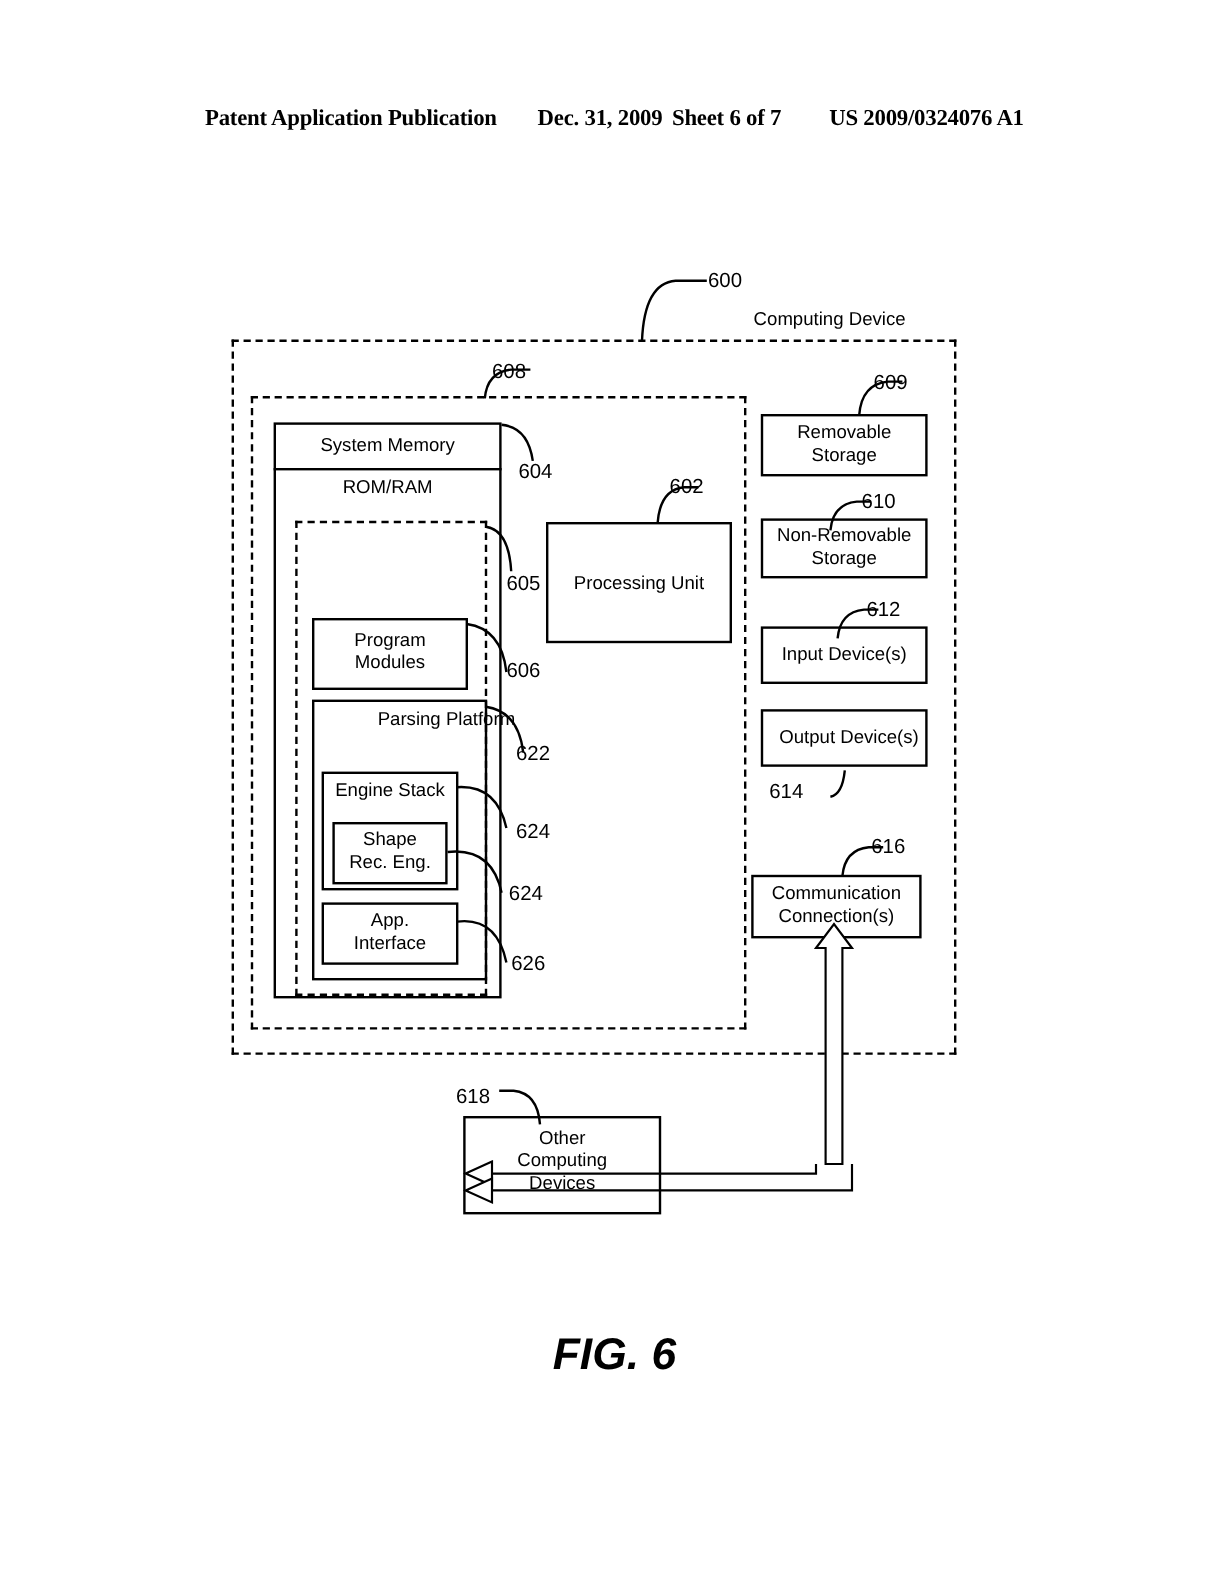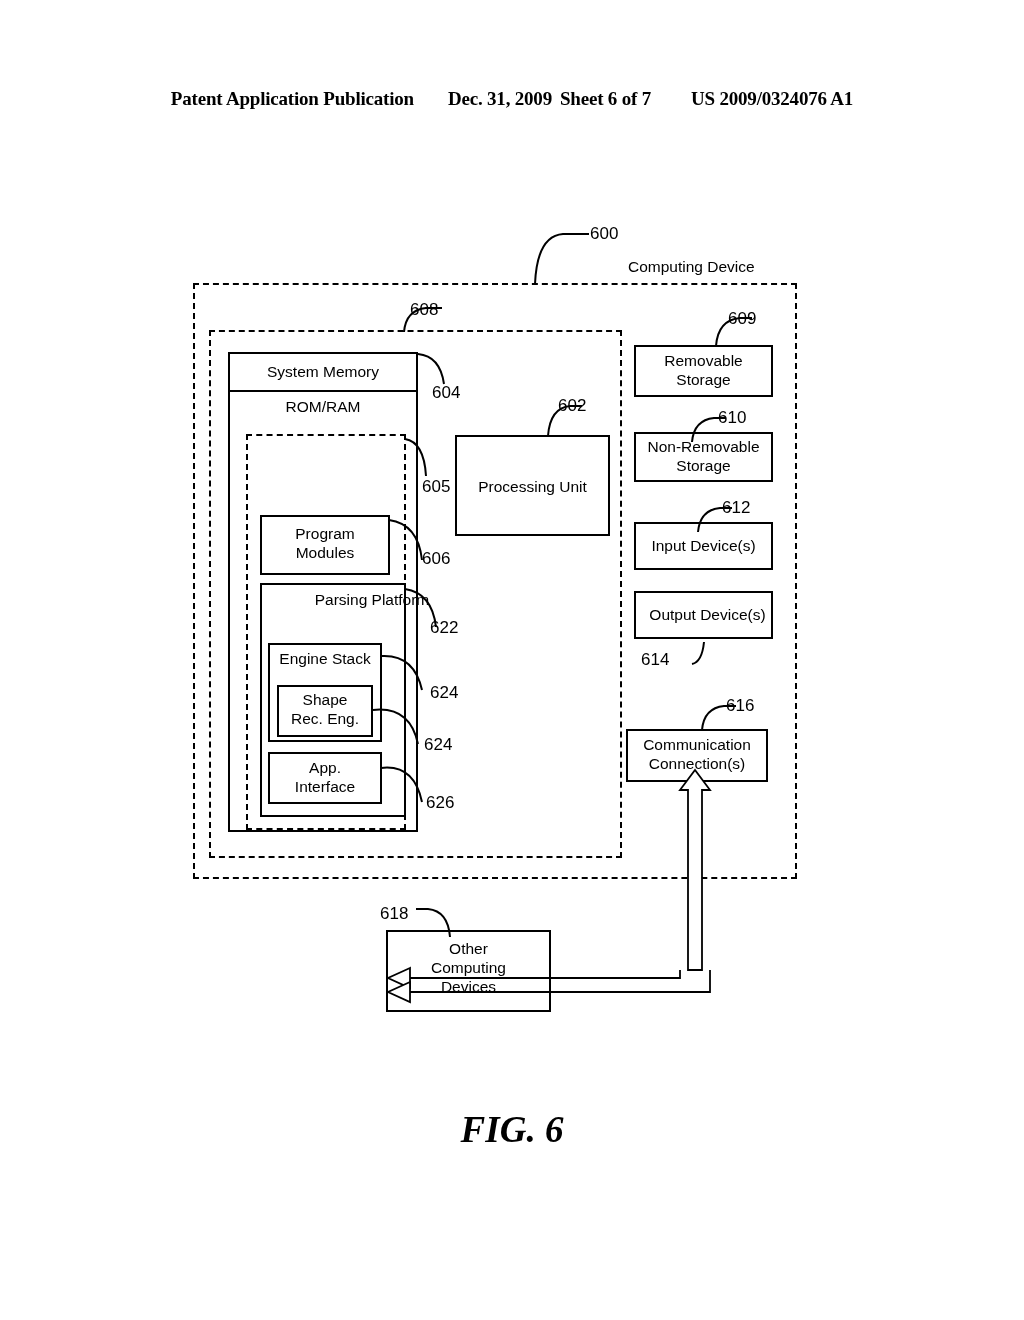--- a/index.html
+++ b/index.html
@@ -71,21 +71,21 @@
   }
   .leader { position: absolute; overflow: visible; }
 
   
   .figcap {
     position: absolute;
     left: 0;
     width: 1024px;
     top: 1108px;
     text-align: center;
-    font-family: Liberation Serif, serif;
+    font-family: Liberation Sans, sans-serif;
     font-style: italic;
     font-weight: bold;
     font-size: 37px;
     color: #000;
   }
 </style>
 </head>
 <body>
 
 <div id="page">

